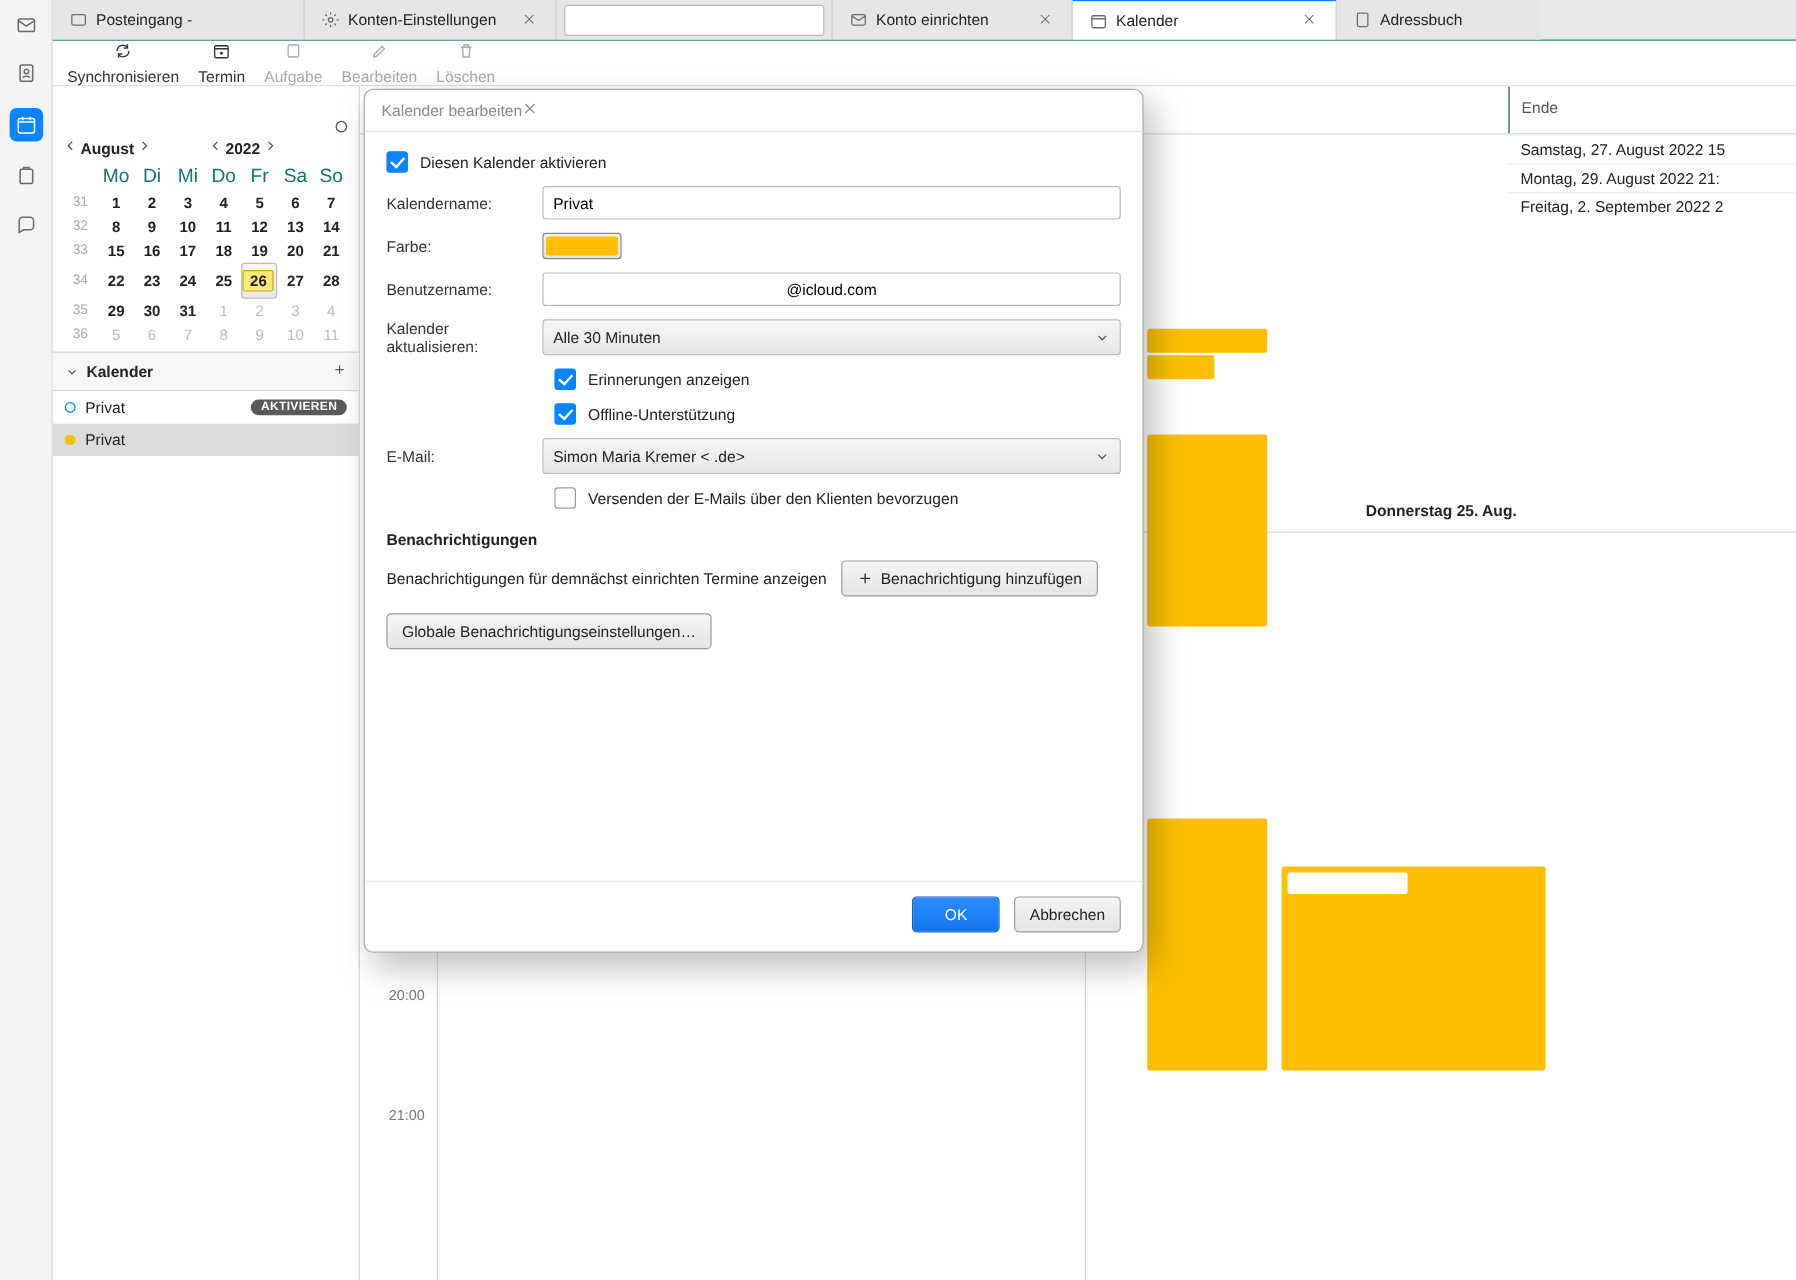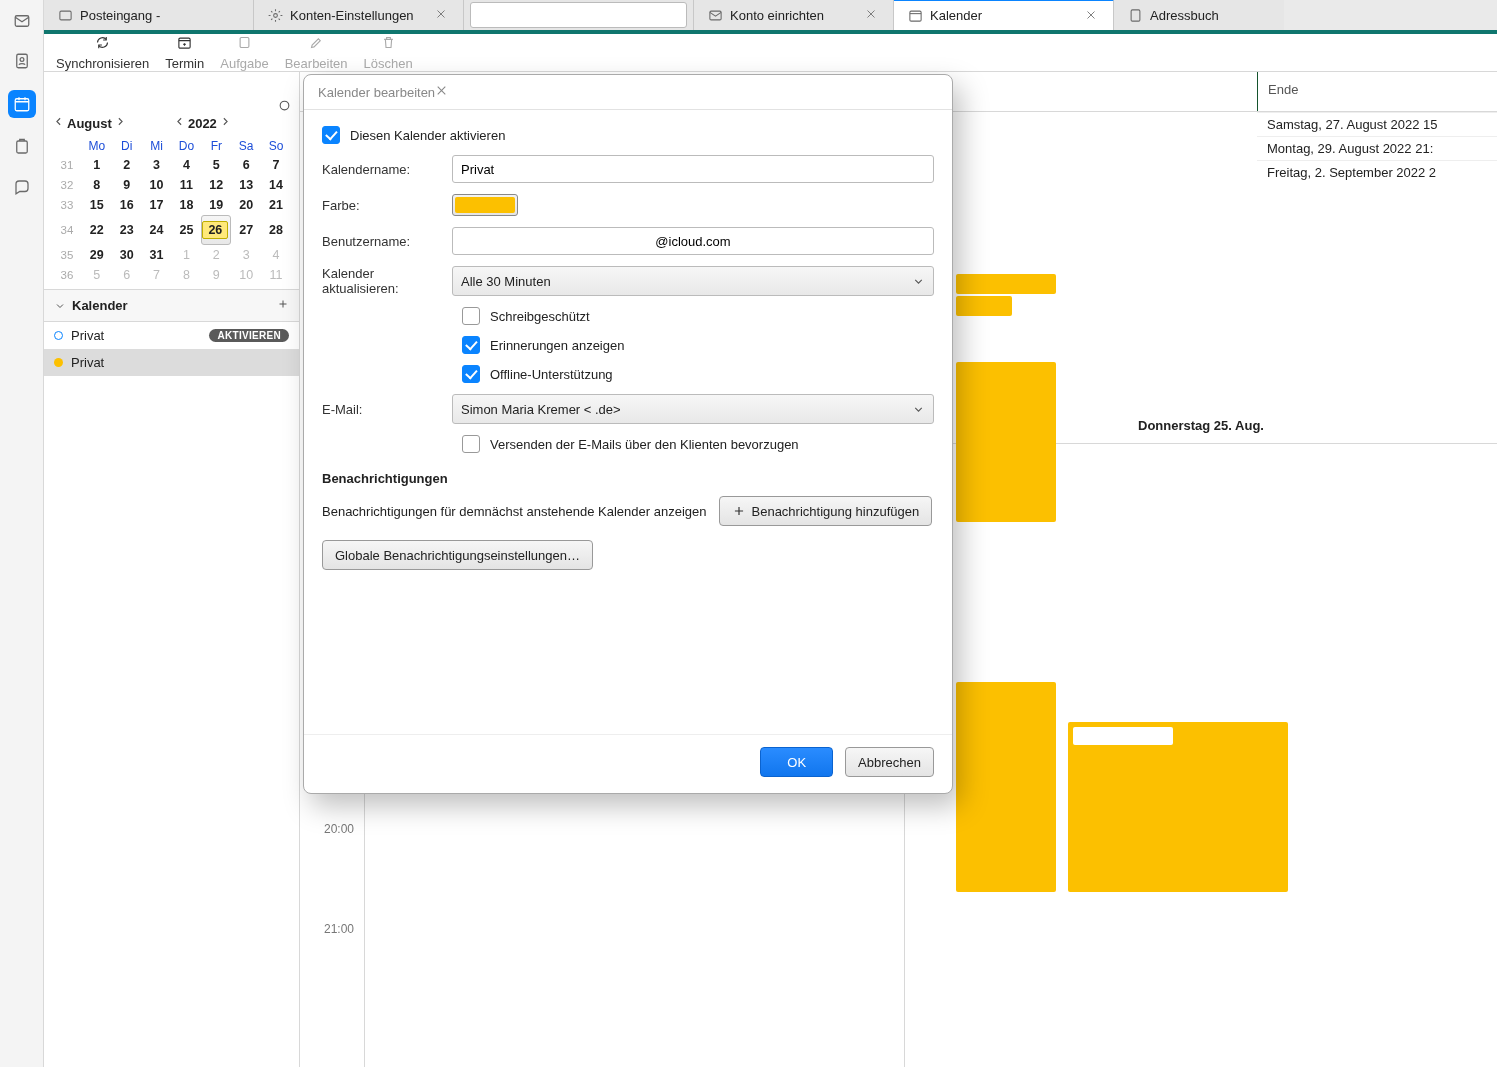--- a/index.html
+++ b/index.html
@@ -5,21 +5,21 @@
 * { margin: 0; padding: 0; box-sizing: border-box; font-family: -apple-system, "Segoe UI", Arial, sans-serif; }
 body { background: #fff; font-size: 13px; color: #222; overflow: hidden; width: 1497px; height: 1067px; position: relative; }
 
 
 .rail { position: absolute; left: 0; top: 0; width: 44px; height: 100%; background: #f4f4f4; border-right: 1px solid #d8d8d8; display: flex; flex-direction: column; align-items: center; padding-top: 10px; gap: 18px; }
 .rail .ic { width: 22px; height: 22px; display: flex; align-items: center; justify-content: center; color: #6a6a6a; }
 .rail .ic svg { width: 18px; height: 18px; stroke: currentColor; fill: none; stroke-width: 1.7; }
 .rail .ic.active { background: #0a84ff; color: #fff; border-radius: 6px; padding: 4px; width: 28px; height: 28px; }
 
 
-.tabs { position: absolute; left: 44px; top: 0; right: 0; height: 34px; background: #eaeaea; display: flex; align-items: stretch; border-bottom: 4px solid #0f766e; }
+.tabs { position: absolute; left: 44px; top: 0; right: 0; height: 34px; background: #eaeaea; display: flex; align-items: stretch; border-bottom: 1px solid #0f766e; }
 .tab { display: flex; align-items: center; gap: 7px; padding: 0 14px; border-right: 1px solid #c8c8c8; min-width: 160px; position: relative; background: #e6e6e6; }
 .tab svg { width: 15px; height: 15px; stroke: #6a6a6a; fill: none; stroke-width: 1.7; }
 .tab .close { margin-left: auto; width: 14px; height: 14px; }
 .tab .close svg { width: 12px; height: 12px; }
 .tab.active { background: #fff; border-top: 2px solid #0a84ff; margin-top: -1px; }
 .tab.search { padding: 3px 6px; background: #e6e6e6; }
 .tab.search input { width: 100%; height: 26px; border: 1px solid #bbb; border-radius: 3px; background: #fff; padding: 0 6px; }
 
 
 .toolbar { position: absolute; left: 44px; top: 34px; right: 0; height: 38px; background: #fff; border-bottom: 1px solid #d8d8d8; display: flex; align-items: center; padding: 0 12px; gap: 16px; }
@@ -32,21 +32,21 @@
 
 
 .sidebar { width: 256px; border-right: 1px solid #d8d8d8; background: #fff; display: flex; flex-direction: column; }
 
 .minical { padding: 6px 8px 4px; }
 .minical-head { display: flex; align-items: center; justify-content: space-between; padding: 4px 0 6px; }
 .minical-head .nav { display: flex; align-items: center; gap: 2px; margin-top: 33px; }
 .minical-head .lbl { font-weight: 700; }
 .minical-head svg { width: 13px; height: 13px; stroke: #555; fill: none; stroke-width: 2; }
 .minical table { width: 100%; border-collapse: collapse; table-layout: fixed; }
-.minical th { font-weight: 400; color: #1d4ed8; padding: 2px 0; font-size: 12px; }
+.minical th { font-weight: 400; color: #0f766e; padding: 2px 0; font-size: 16px; }
 .minical td { text-align: center; padding: 3px 0; font-size: 12.5px; }
 .minical td.wk { color: #aaa; font-size: 11.5px; }
 .minical td.out { color: #bbb; }
 .minical td.in { font-weight: 700; }
 .minical td.sel span { border: 1px solid #bfae00; background: #ffe97a; padding: 1px 5px; border-radius: 2px; }
 
 .callist-hd { display: flex; align-items: center; justify-content: space-between; padding: 8px 10px; border-top: 1px solid #d8d8d8; border-bottom: 1px solid #d8d8d8; background: #f7f7f7; }
 .callist-hd .ttl { font-weight: 700; display: flex; align-items: center; gap: 6px; }
 .callist-hd svg { width: 12px; height: 12px; stroke: #555; fill: none; stroke-width: 2; }
 .callist { flex: 1; }
@@ -423,26 +423,20 @@
             <span>Alle 30 Minuten</span>
             <svg viewBox="0 0 24 24">
               <path d="M6 9l6 6 6-6"></path>
             </svg>
           </div>
         </div>
       </div>
 
     <div class="dlg-row">
         <span class="ctlOffset" style="display:flex;align-items:center">
-          <span class="dlg-chk"></span>
-          <span>Schreibgeschützt</span>
-        </span>
-      </div>
-    <div class="dlg-row">
-        <span class="ctlOffset" style="display:flex;align-items:center">
           <span class="dlg-chk checked"></span>
           <span>Erinnerungen anzeigen</span>
         </span>
       </div>
     <div class="dlg-row">
         <span class="ctlOffset" style="display:flex;align-items:center">
           <span class="dlg-chk checked"></span>
           <span>Offline-Unterstützung</span>
         </span>
       </div>
@@ -461,21 +455,21 @@
 
     <div class="dlg-row">
         <span class="ctlOffset" style="display:flex;align-items:center">
           <span class="dlg-chk"></span>
           <span>Versenden der E-Mails über den Klienten bevorzugen</span>
         </span>
       </div>
 
     <div class="sectionTitle">Benachrichtigungen</div>
     <div class="notifRow">
-      <span>Benachrichtigungen für demnächst anstehende Kalender anzeigen</span>
+      <span>Benachrichtigungen für demnächst einrichten Termine anzeigen</span>
       <span class="btn">
           <svg viewBox="0 0 24 24">
             <path d="M12 5v14M5 12h14"></path>
           </svg>
           <span>Benachrichtigung hinzufügen</span>
         </span>
     </div>
     <div style="margin-top:14px"><span class="btn">
           <span>Globale Benachrichtigungseinstellungen…</span>
         </span></div>

